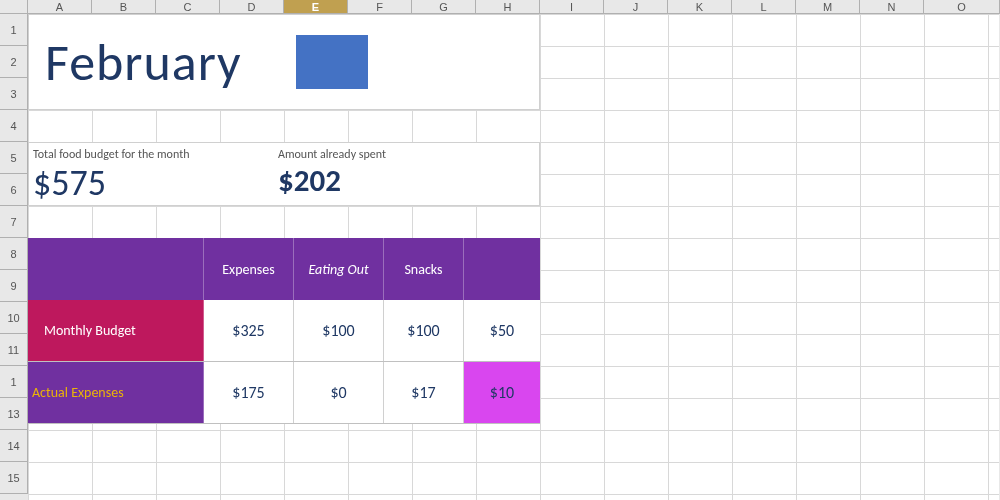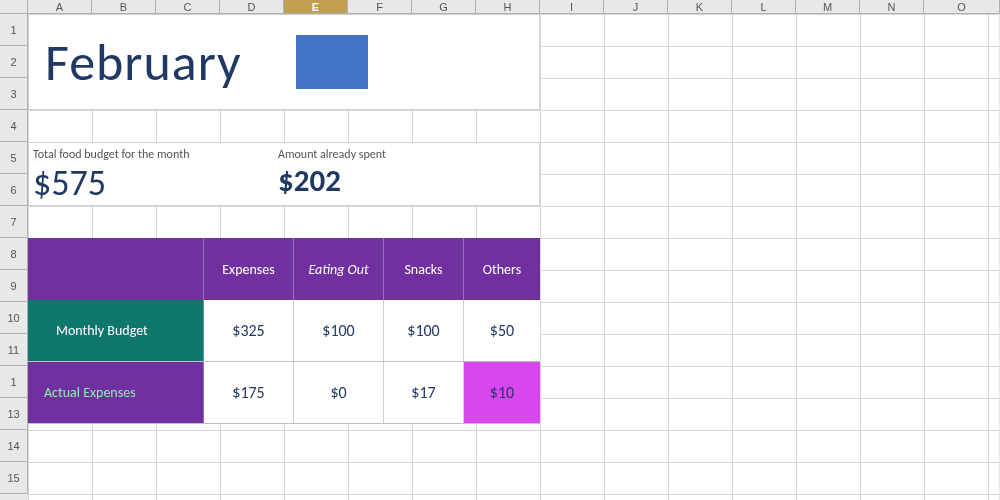--- a/index.html
+++ b/index.html
@@ -116,33 +116,32 @@
       </div>
     </div>
 
     <div style="position:absolute; top:224px; left:0; width:512px;">
 
       <div style="display:grid; grid-template-columns:176px 90px 90px 80px 76px; height:62px; background:#7030a0;">
         <div style="border-right:1px solid rgba(255,255,255,0.3);"></div>
         <div style="display:flex; align-items:center; justify-content:center; color:white; font-size:14px; font-weight:500; border-right:1px solid rgba(255,255,255,0.3);">Expenses</div>
         <div style="display:flex; align-items:center; justify-content:center; color:white; font-size:14px; font-weight:500; border-right:1px solid rgba(255,255,255,0.3);font-style:italic;">Eating Out</div>
         <div style="display:flex; align-items:center; justify-content:center; color:white; font-size:14px; font-weight:500; border-right:1px solid rgba(255,255,255,0.3);">Snacks</div>
-        <div style="display:flex; align-items:center; justify-content:center; color:white; font-size:14px; font-weight:500;">Others</div>
       </div>
 
       <div style="display:grid; grid-template-columns:176px 90px 90px 80px 76px; height:62px; border-bottom:1px solid #c0c0c0;">
-        <div style="background:#0f766e; display:flex; align-items:center; padding-left:28px; color:white; font-size:14px; font-weight:500; border-right:1px solid rgba(255,255,255,0.3);">Monthly Budget</div>
+        <div style="background:#be185d; display:flex; align-items:center; padding-left:16px; color:white; font-size:14px; font-weight:500; border-right:1px solid rgba(255,255,255,0.3);">Monthly Budget</div>
         <div style="background:white; display:flex; align-items:center; justify-content:center; color:#1f3864; font-size:16px; border-right:1px solid #d0d0d0;">$325</div>
         <div style="background:white; display:flex; align-items:center; justify-content:center; color:#1f3864; font-size:16px; border-right:1px solid #d0d0d0;">$100</div>
         <div style="background:white; display:flex; align-items:center; justify-content:center; color:#1f3864; font-size:16px; border-right:1px solid #d0d0d0;">$100</div>
         <div style="background:white; display:flex; align-items:center; justify-content:center; color:#1f3864; font-size:16px;">$50</div>
       </div>
 
       <div style="display:grid; grid-template-columns:176px 90px 90px 80px 76px; height:62px; border-bottom:1px solid #c0c0c0;">
-        <div style="background:#7030a0; display:flex; align-items:center; padding-left:16px; color:#86efac; font-size:14px; font-weight:500; border-right:1px solid rgba(255,255,255,0.3);">Actual Expenses</div>
+        <div style="background:#7030a0; display:flex; align-items:center; padding-left:4px; color:#eab308; font-size:14px; font-weight:500; border-right:1px solid rgba(255,255,255,0.3);">Actual Expenses</div>
         <div style="background:white; display:flex; align-items:center; justify-content:center; color:#1f3864; font-size:16px; border-right:1px solid #d0d0d0;">$175</div>
         <div style="background:white; display:flex; align-items:center; justify-content:center; color:#1f3864; font-size:16px; border-right:1px solid #d0d0d0;">$0</div>
         <div style="background:white; display:flex; align-items:center; justify-content:center; color:#1f3864; font-size:16px; border-right:1px solid #d0d0d0;">$17</div>
         <div style="background:#d946ef; display:flex; align-items:center; justify-content:center; color:#1f3864; font-size:16px;">$10</div>
       </div>
 
     </div>
 
   </div>
 

